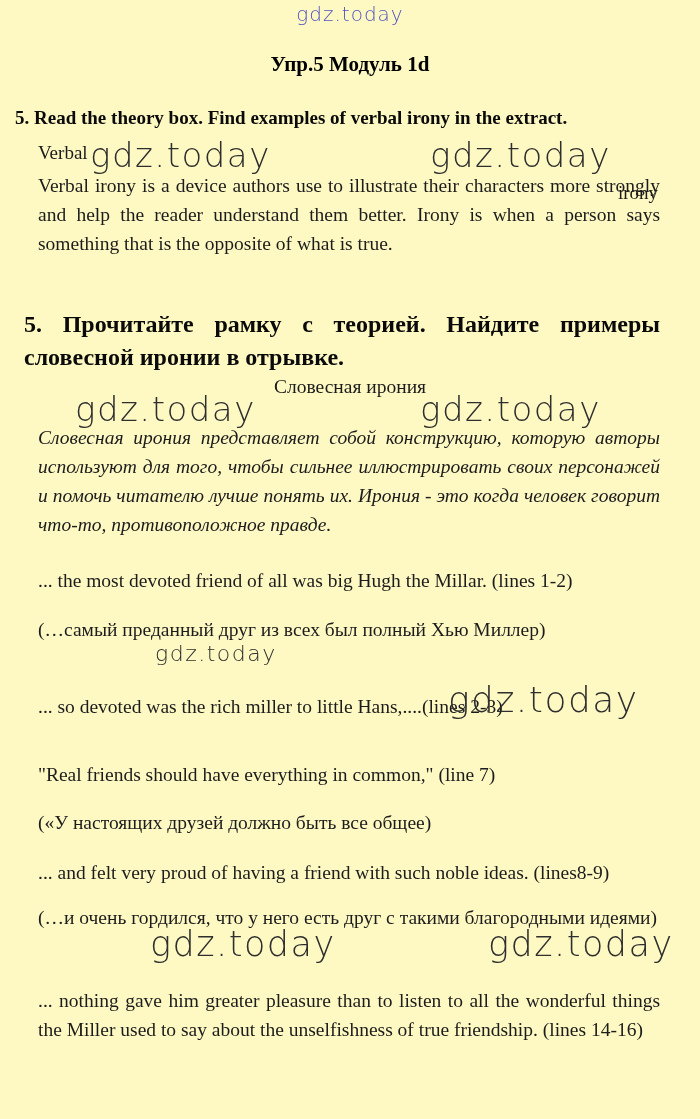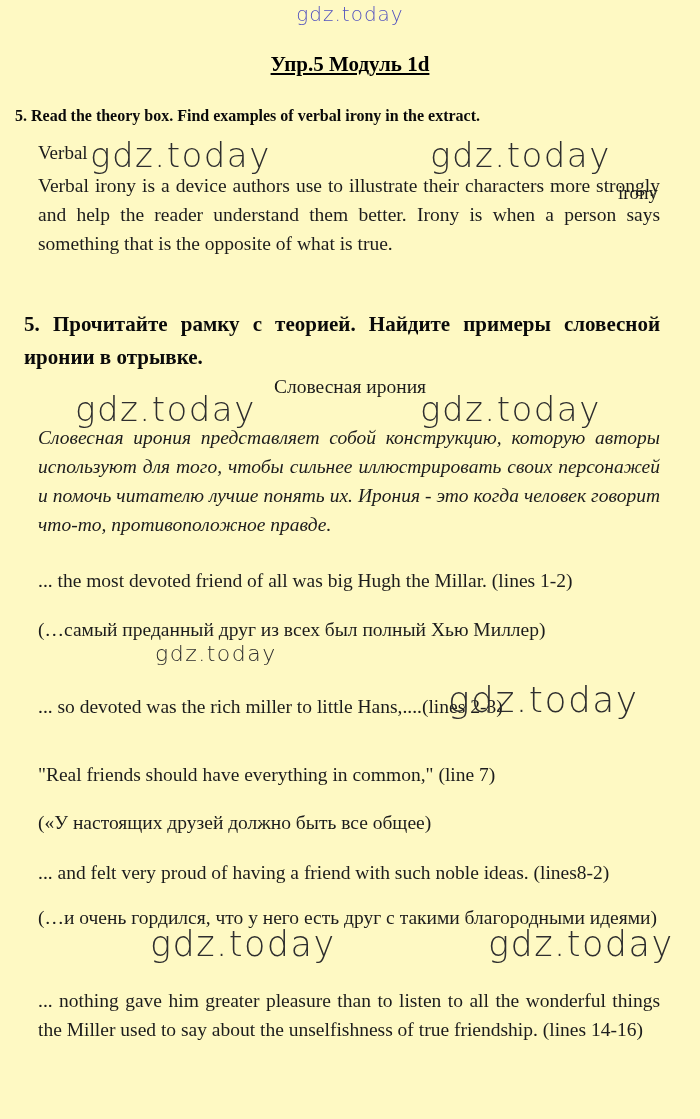--- a/index.html
+++ b/index.html
@@ -27,42 +27,41 @@
     color:#4040bf;
     letter-spacing:1px;
     opacity:.9;
   }
   .page-title{
     top:52px;left:0;right:0;
     text-align:center;
     font-size:21px;
     font-weight:bold;
     color:#000;
-    text-decoration:underline;
   }
   .instr-en{
     top:107px;left:15px;width:650px;
-    font-size:16px;font-weight:bold;color:#0a0a0a;
+    font-size:19px;font-weight:bold;color:#0a0a0a;
     white-space:nowrap;
   }
   .theory-head-row{ top:136px;left:0;width:700px;height:38px; }
   .theory-head-word{ position:absolute;top:6px;font-size:19px;color:#1c1c1c; }
   .thw-left{ left:38px; }
   .thw-right{ right:42px;margin-top:40px; }
   .wm-h1{ position:absolute;left:90px;top:2px;font-size:34px; }
   .wm-h2{ position:absolute;left:430px;top:2px;font-size:34px; }
   .para{
     left:38px;width:622px;
     font-size:19.5px;line-height:29px;
     text-align:justify;
   }
   .theory-en{ top:171px; }
   .instr-ru{
     top:308px;left:24px;width:636px;
-    font-size:21px;line-height:32.5px;
+    font-size:24px;line-height:32.5px;
     font-weight:bold;color:#0a0a0a;
     text-align:justify;
   }
   .theory-ru-head{
     top:376px;left:0;right:0;
     text-align:center;font-size:19.5px;
   }
   .wm-r2a{ left:75px;top:392px;font-size:34px; }
   .wm-r2b{ left:420px;top:392px;font-size:34px; }
   .theory-ru{ top:423px;font-style:italic; }
@@ -113,21 +112,21 @@
   <div class="abs para ex0-ru">(…самый преданный друг из всех был полный Хью Миллер)</div>
 
   <span class="abs wm wm-small">gdz.today</span>
 
   <div class="abs para ex1-en">... so devoted was the rich miller to little Hans,....(lines 2-3)</div>
   <span class="abs wm wm-large">gdz.today</span>
 
   <div class="abs para ex2-en">"Real friends should have everything in common," (line 7)</div>
   <div class="abs para ex2-ru">(«У настоящих друзей должно быть все общее)</div>
 
-  <div class="abs para ex3-en">... and felt very proud of having a friend with such noble ideas. (lines8-2)</div>
+  <div class="abs para ex3-en">... and felt very proud of having a friend with such noble ideas. (lines8-9)</div>
   <div class="abs para ex3-ru">(…и очень гордился, что у него есть друг с такими благородными идеями)</div>
 
   <span class="abs wm wm-b1">gdz.today</span>
   <span class="abs wm wm-b2">gdz.today</span>
 
   <div class="abs para ex4-en">... nothing gave him greater pleasure than to listen to all the wonderful things the Miller used to say about the unselfishness of true friendship. (lines 14-16)</div>
 
 </div>
 
 </body></html>

